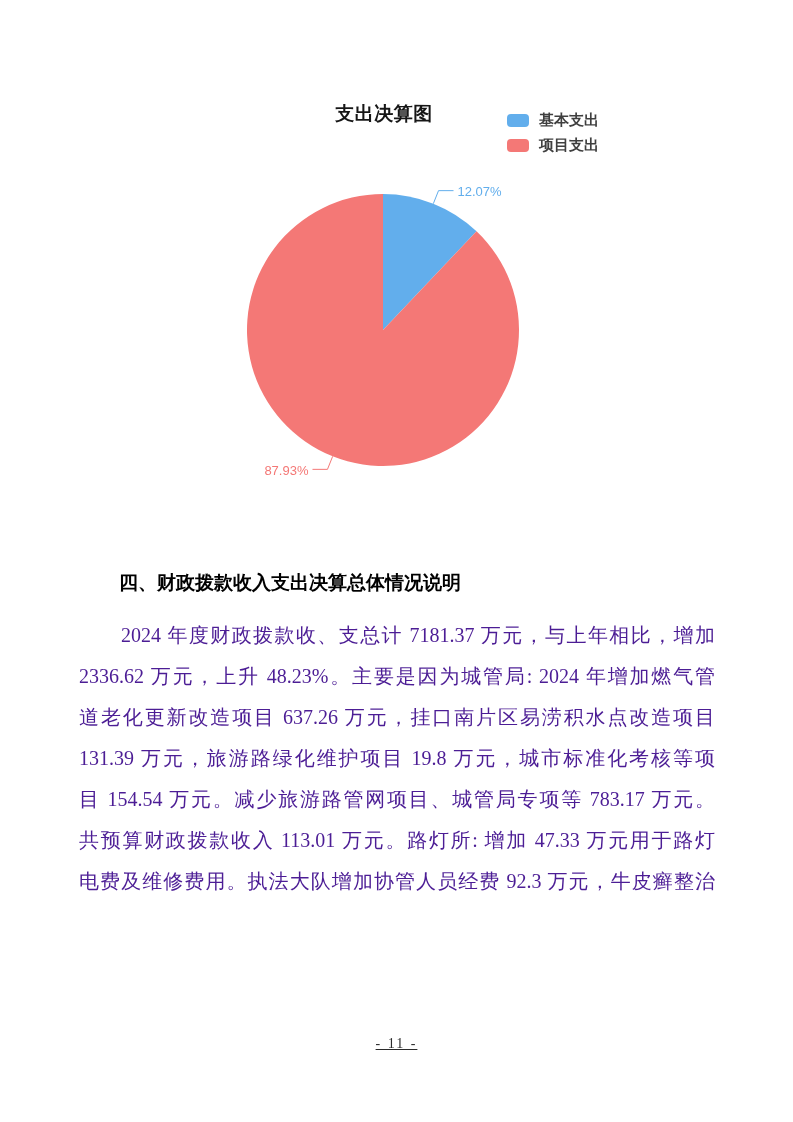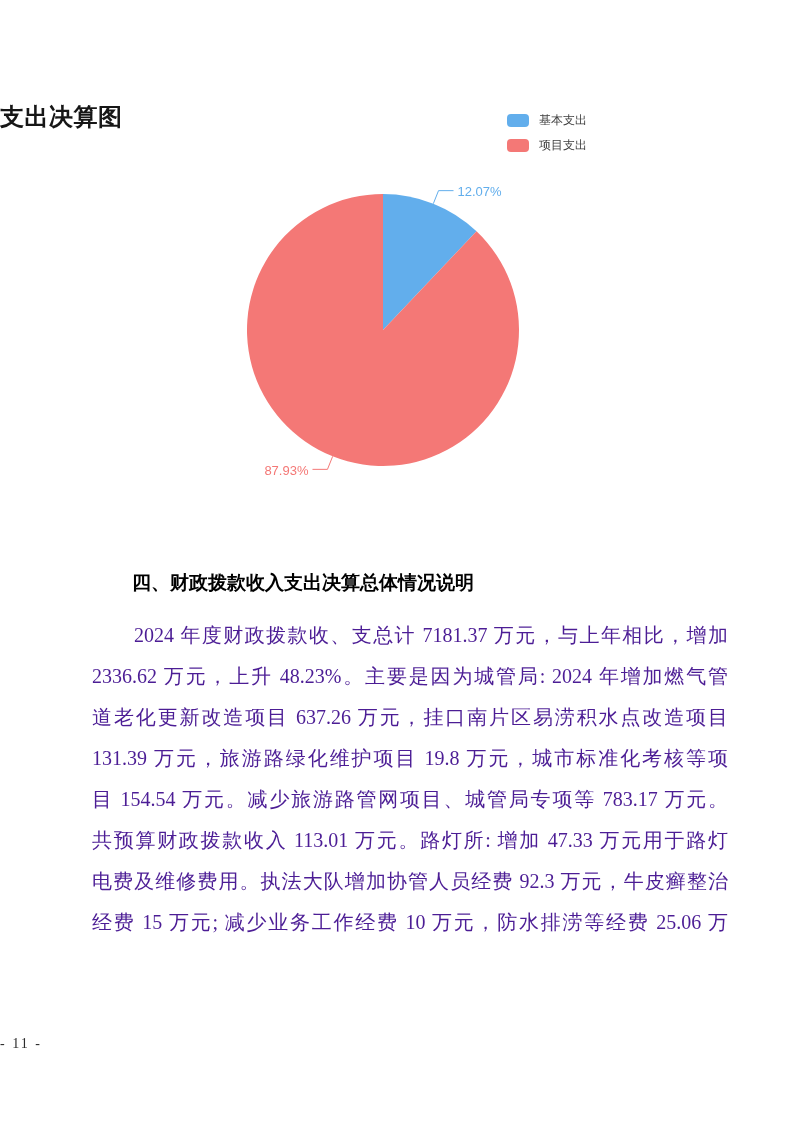--- a/index.html
+++ b/index.html
@@ -10,47 +10,48 @@
     height: 1122px;
     background: #ffffff;
     overflow: hidden;
     font-family: "Liberation Serif", "DejaVu Serif", serif;
   }
   
   .chart-area { position: absolute; top: 0; left: 0; width: 793px; height: 540px; }
   .chart-title {
     position: absolute;
     top: 101px; left: 0; width: 768px;
+    text-align: center;
     font-family: "Liberation Sans", "DejaVu Sans", sans-serif;
-    font-size: 24px; font-weight: 700; color: #161616;
+    font-size: 19px; font-weight: 700; color: #161616;
     letter-spacing: 0.5px;
   }
   .legend {
     position: absolute;
     top: 108px; left: 507px;
   }
   .legend-row { display: flex; align-items: center; height: 25px; }
   .legend-swatch {
     width: 22px; height: 13px; border-radius: 4px;
     display: inline-block; flex: 0 0 auto;
   }
   .legend-label {
     margin-left: 10px;
     font-family: "Liberation Sans", "DejaVu Sans", sans-serif;
-    font-size: 12px; color: #3f3f3f;
+    font-size: 15px; color: #3f3f3f; font-weight: bold;
   }
   #pie-svg { position: absolute; top: 0; left: 0; }
   .pie-label {
     font-family: "Liberation Sans", "DejaVu Sans", sans-serif;
     font-size: 13px;
   }
   
   .content {
     position: absolute;
-    top: 563px; left: 92px; width: 636px;
+    top: 563px; left: 79px; width: 636px;
     color: #141414;
   }
   .section-heading {
     font-family: "Liberation Sans", "DejaVu Sans", sans-serif;
     font-size: 19px; font-weight: 700; color: #000000;
     padding-left: 40px;
     height: 52px;
     line-height: 40px;
   }
   .para .line {
@@ -60,23 +61,24 @@
     text-align: justify;
     text-align-last: justify;
     white-space: normal;
     color: #4c1d95;
   }
   .para div.line:nth-of-type(1) { text-indent: 42px; }
   
   .page-number {
     position: absolute;
     top: 1036px; left: 0; width: 793px;
-    text-align: left;
+    text-align: center;
     font-size: 14px; color: #2b2b2b;
     letter-spacing: 2px;
+    text-decoration: underline;
   }
 </style>
 </head>
 <body>
 
 <div class="page">
 
   <div class="chart-area">
     <div class="chart-title">支出决算图</div>
     <div class="legend" id="legend">
@@ -112,19 +114,18 @@
 
         <div class="line">131.39 万元，旅游路绿化维护项目 19.8 万元，城市标准化考核等项</div>
 
         <div class="line">目 154.54 万元。减少旅游路管网项目、城管局专项等 783.17 万元。</div>
 
 
         <div class="line">共预算财政拨款收入 113.01 万元。路灯所: 增加 47.33 万元用于路灯</div>
 
         <div class="line">电费及维修费用。执法大队增加协管人员经费 92.3 万元，牛皮癣整治</div>
 
-        <div class="line">经费 15 万元; 减少业务工作经费 10 万元，防水排涝等经费 25.06 万</div>
       </div>
   </div>
 
   <div class="page-number">- 11 -</div>
 
 </div>
 
 </body></html>

